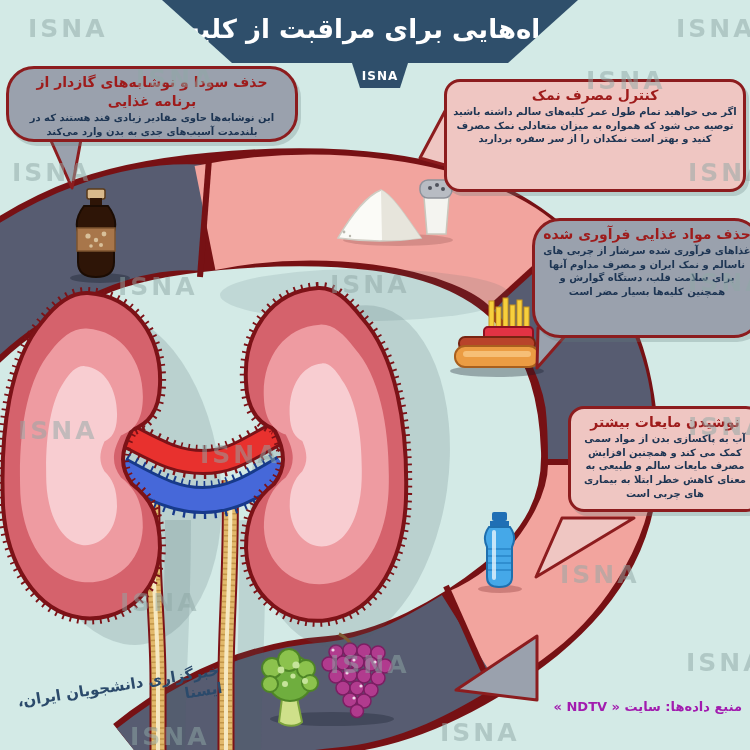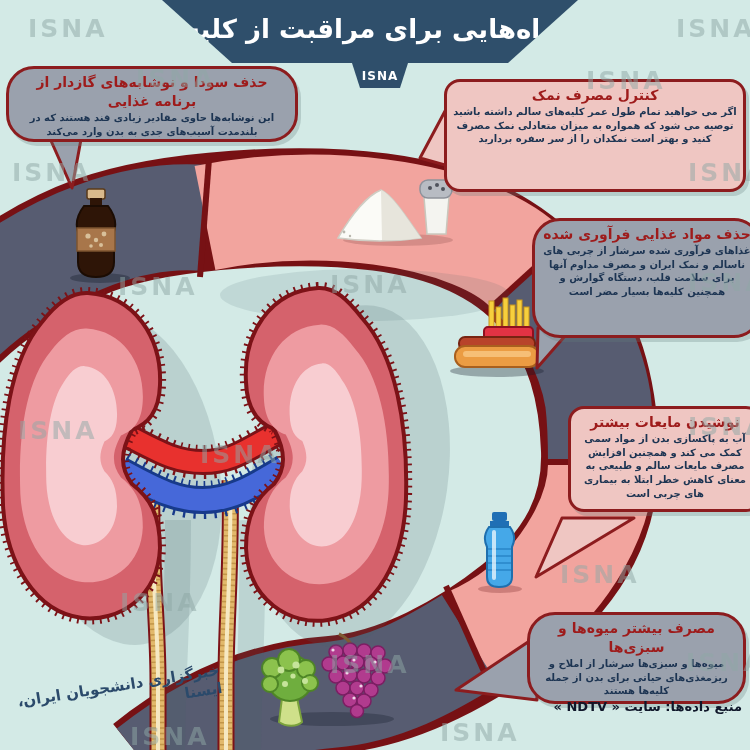--- a/index.html
+++ b/index.html
@@ -27,21 +27,21 @@
     position:absolute;z-index:3;border:3px solid #8c1c1e;border-radius:10px;
     box-sizing:border-box;direction:rtl;text-align:center;padding:4px 6px;
     box-shadow:3px 4px 0 rgba(100,125,125,.28);
   }
   .bub.grey{background:#9aa1ad;border-radius:28px;}
   .bub.pink{background:#efc6c2;border-radius:16px;}
   .bub .t{color:#9e1b1b;font-weight:bold;font-size:14px;line-height:1.35;}
   .bub .b{color:#1c3452;font-weight:bold;font-size:10px;line-height:1.38;}
   
   .src{position:absolute;right:8px;top:699px;z-index:3;direction:rtl;
-       color:#0f172a;font-size:13px;font-weight:bold;}
+       color:#a21caf;font-size:13px;font-weight:bold;}
   .credit{position:absolute;right:8px;top:719px;z-index:3;direction:ltr;
        color:#cf3a3a;font-size:15px;font-weight:bold;}
   .callig{position:absolute;left:2px;top:678px;width:220px;z-index:3;direction:rtl;
        color:#2b4a6b;font-size:15px;font-weight:bold;transform:rotate(-9deg);}
   .wm{position:absolute;z-index:6;color:#8fa8a6;opacity:.5;font-size:25px;
       font-weight:bold;letter-spacing:3px;pointer-events:none;}
 </style>
 </head>
 <body>
 
@@ -251,24 +251,20 @@
 <div class="bub grey" style="left:532px;top:218px;width:230px;height:120px;">
   <div class="t">حذف مواد غذایی فرآوری شده</div>
   <div class="b">غذاهای فرآوری شده سرشار از چربی های ناسالم و نمک ایران و مصرف مداوم آنها برای سلامت قلب، دستگاه گوارش و همچنین کلیه‌ها بسیار مضر است</div>
 </div>
 
 <div class="bub pink" style="left:568px;top:406px;width:194px;height:106px;">
   <div class="t">نوشیدن مایعات بیشتر</div>
   <div class="b">آب به پاکسازی بدن از مواد سمی کمک می کند و همچنین افزایش مصرف مایعات سالم و طبیعی به معنای کاهش خطر ابتلا به بیماری های چربی است</div>
 </div>
 
-<div class="bub grey" style="left:527px;top:612px;width:219px;height:92px;">
-  <div class="t">مصرف بیشتر میوه‌ها و سبزی‌ها</div>
-  <div class="b">میوه‌ها و سبزی‌ها سرشار از املاح و ریزمغذی‌های حیاتی برای بدن از جمله کلیه‌ها هستند</div>
-</div>
 
 <div class="src">منبع داده‌ها: سایت « NDTV »</div>
 <div class="callig">خبرگزاری دانشجویان ایران، ایسنا</div>
 
 <span class="wm" style="left:28px;top:14px;">ISNA</span>
 <span class="wm" style="left:676px;top:14px;">ISNA</span>
 <span class="wm" style="left:136px;top:64px;">ISNA</span>
 <span class="wm" style="left:586px;top:66px;">ISNA</span>
 <span class="wm" style="left:12px;top:158px;">ISNA</span>
 <span class="wm" style="left:688px;top:158px;">ISNA</span>

